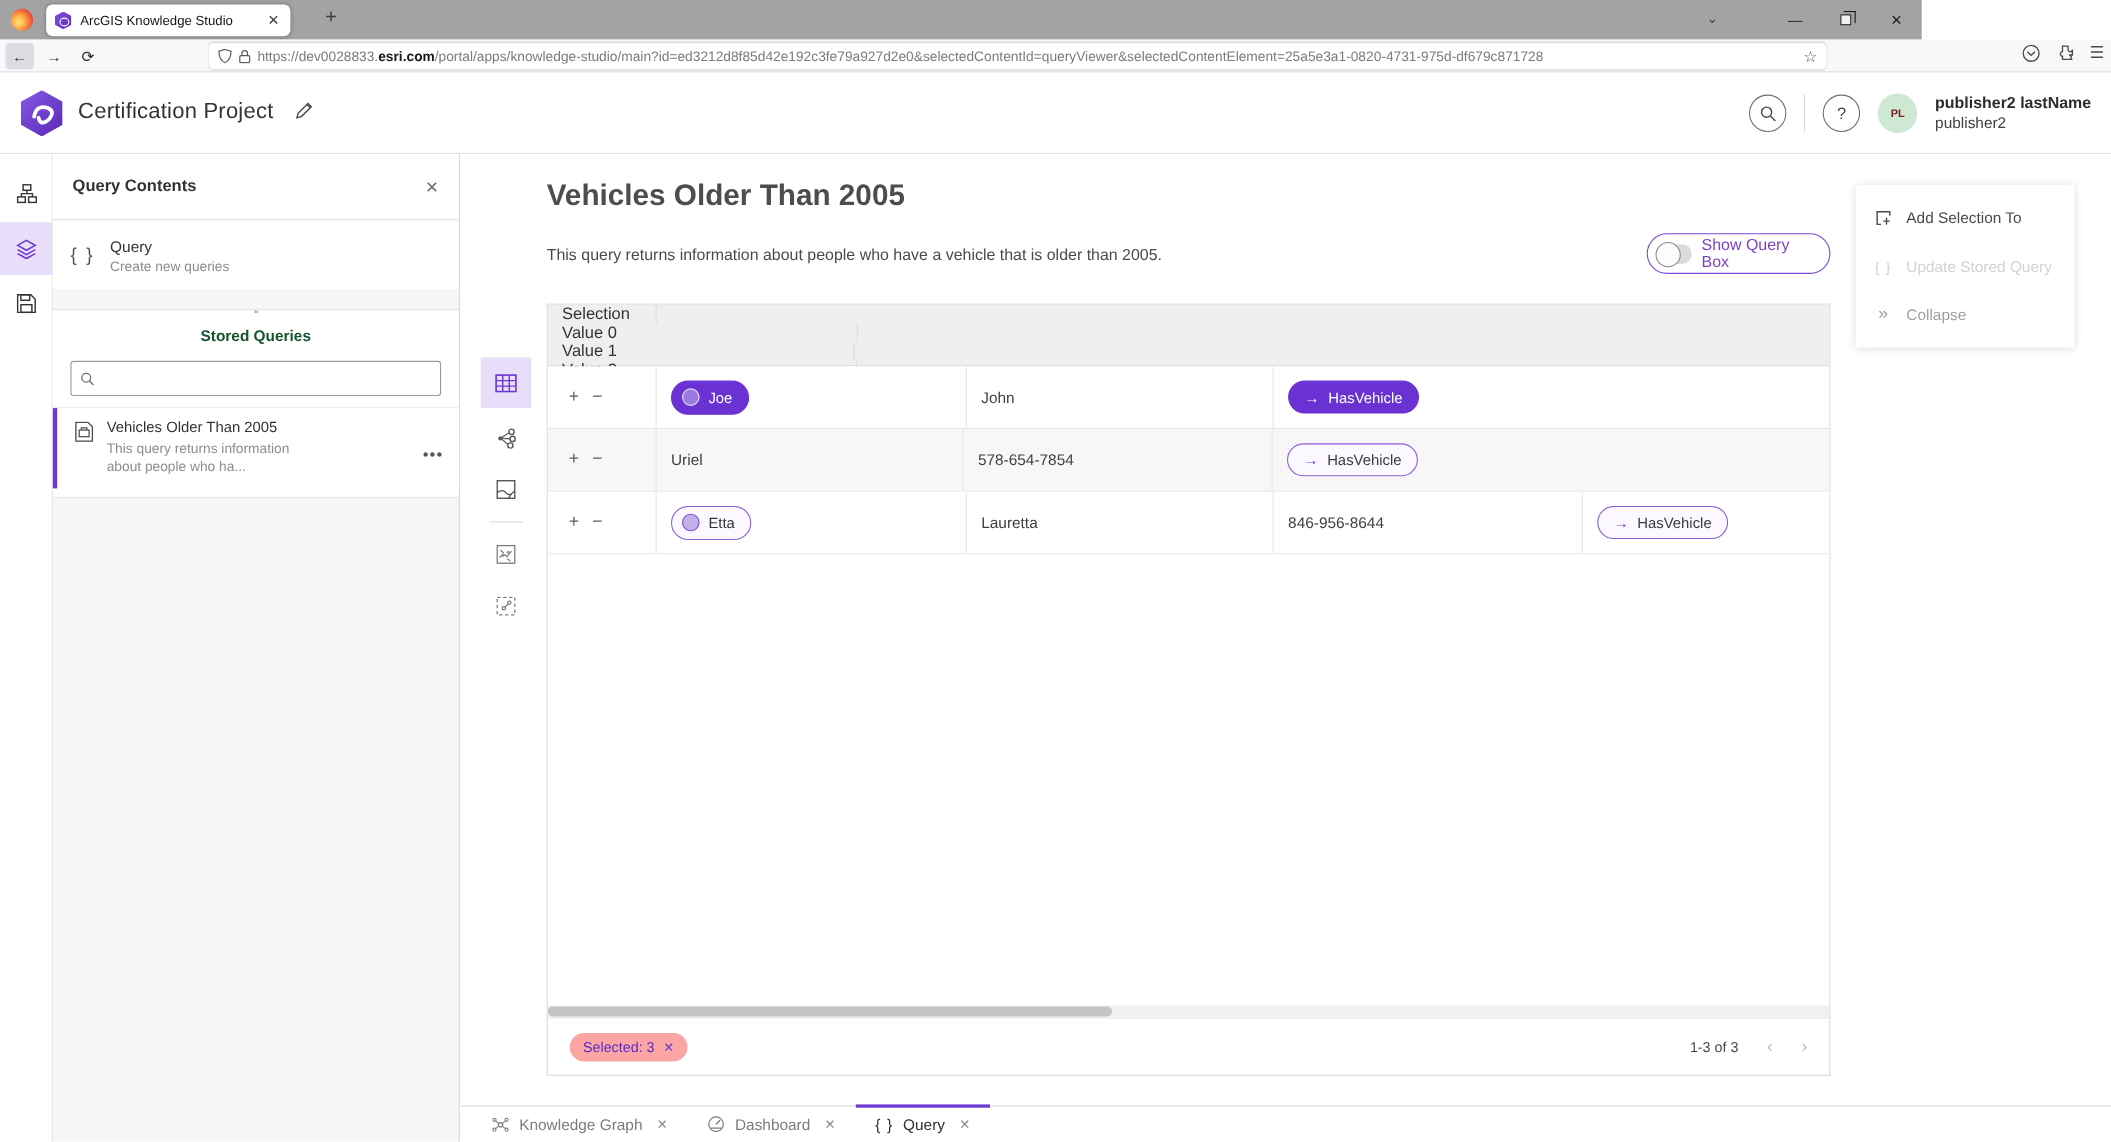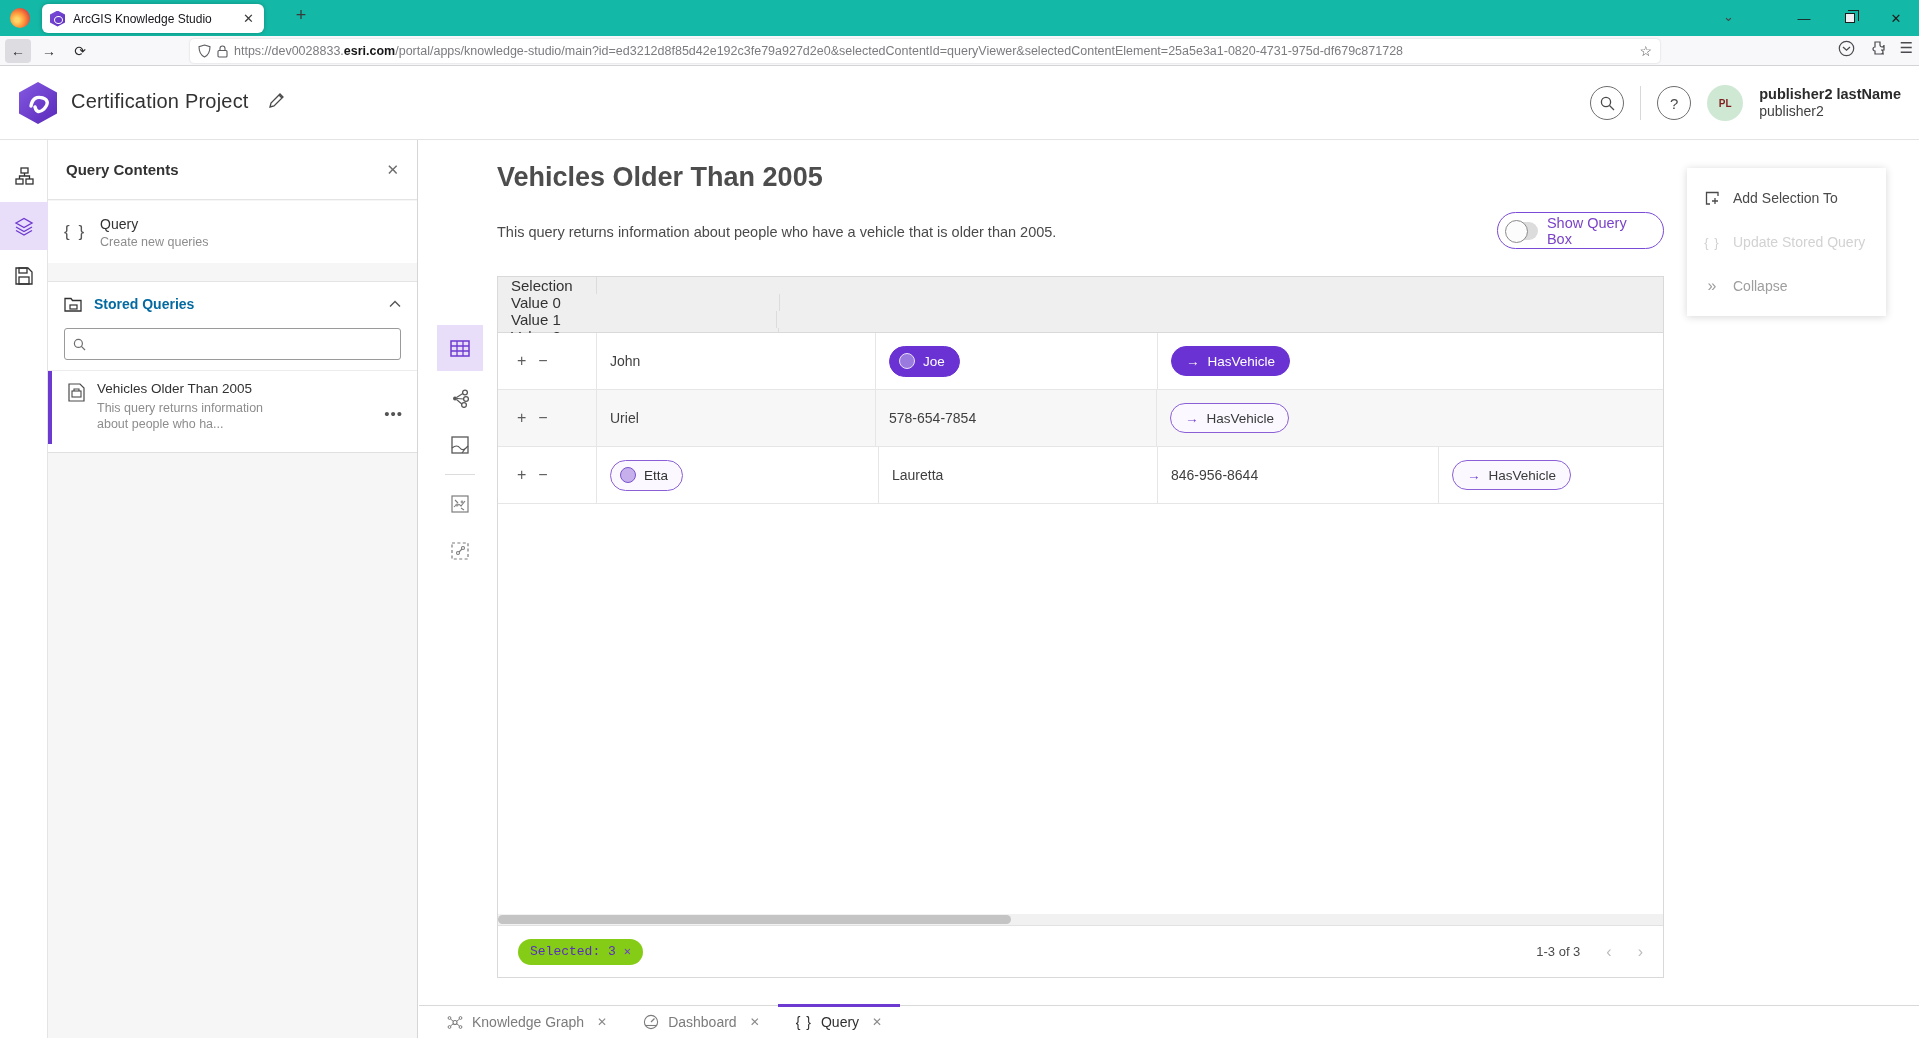--- a/index.html
+++ b/index.html
@@ -1,21 +1,21 @@
 <!DOCTYPE html>
 <html><head>
 <meta charset="utf-8">
 <style>
   * { margin:0; padding:0; box-sizing:border-box; }
   html,body { width:1919px; height:1038px; font-family:"Liberation Sans",sans-serif; background:#fff; overflow:hidden; }
   #screen { position:relative; width:1919px; height:1038px; background:#fff; }
   svg { display:block; }
 
   
-  .tabstrip { position:absolute; left:0; top:0; width:1919px; height:36px; background:#14b8a6; display:flex; align-items:center; }
+  .tabstrip { position:absolute; left:0; top:0; width:1747px; height:36px; background:#a3a3a3; display:flex; align-items:center; }
   .ff-icon { width:20px; height:20px; border-radius:50%; margin:0 12px 0 10px;
              background:radial-gradient(circle at 35% 60%, #ffd567 12%, #ff9a3c 40%, #e8523a 70%, #b5007f 100%); }
   .btab { position:absolute; left:42px; top:4px; width:222px; height:29px; background:#fff; border-radius:6px;
           box-shadow:0 0 4px rgba(0,0,0,.25); display:flex; align-items:center; padding:0 8px; gap:8px; }
   .btab .hexmini { width:15px; height:16px; background:linear-gradient(135deg,#7b4fd9,#5f2ec0);
           clip-path:polygon(50% 0%,100% 25%,100% 75%,50% 100%,0% 75%,0% 25%); position:relative; flex:0 0 auto;}
   .btab .hexmini:after { content:""; position:absolute; left:4px; top:5px; width:7px; height:6px; border:1.5px solid #fff; border-radius:50%; }
   .btab-title { font-size:12px; color:#15141a; flex:1; white-space:nowrap; overflow:hidden; }
   .btab-close { font-size:13px; color:#3a3a3a; padding:0 2px; cursor:default; }
   .newtab { position:absolute; left:288px; top:5px; font-size:18px; color:#3a3a3a; width:26px; text-align:center; }
@@ -61,21 +61,21 @@
   
   .sidebar { position:absolute; left:48px; top:140px; width:370px; height:898px; background:#f6f6f6; border-right:1px solid #d6d6d6; }
   .sb-header { position:absolute; left:0; top:0; width:100%; height:60px; background:#fff; border-bottom:1px solid #e4e4e4; display:flex; align-items:center; padding:0 18px; }
   .sb-header .t { font-size:15px; font-weight:700; color:#323232; flex:1; }
   .sb-close { color:#6e6e6e; font-size:15px; }
   .sb-query { position:absolute; left:0; top:61px; width:100%; height:62px; background:#fff; display:flex; align-items:center; padding:0 16px; gap:14px; }
   .curly { font-size:17px; color:#555; letter-spacing:2px; }
   .sbq-t1 { font-size:14px; color:#323232; }
   .sbq-t2 { font-size:12.5px; color:#8d8d8d; margin-top:3px; }
   .sb-stored { position:absolute; left:0; top:141px; width:100%; background:#fff; border-top:1px solid #e4e4e4; border-bottom:1px solid #e0e0e0; padding-bottom:8px; }
-  .sbs-head { height:44px; display:flex; align-items:center; padding:0 16px; gap:12px; color:#0369a1; }
+  .sbs-head { height:44px; display:flex; align-items:center; padding:0 16px; gap:12px; color:#14532d;flex-direction:column; }
   .sbs-head .t { font-size:14px; font-weight:700; flex:1; }
   .sb-search { margin:2px 16px 10px 16px; height:32px; border:1px solid #9a9a9a; border-radius:3px; background:#fff; display:flex; align-items:center; padding:0 8px; gap:6px; }
   .sb-search input { border:none; outline:none; flex:1; font-size:13px; font-family:inherit; color:#333; background:transparent; }
   .sb-item { position:relative; border-top:1px solid #ededed; padding:10px 14px 12px 20px; display:flex; gap:12px; background:#fff; }
   .sb-item:before { content:""; position:absolute; left:0; top:0; bottom:0; width:4px; background:#6d3ad1; }
   .sbi-title { font-size:13.5px; color:#323232; }
   .sbi-desc { font-size:12.5px; color:#8d8d8d; line-height:16px; margin-top:4px; width:196px; }
   .sbi-more { position:absolute; right:14px; top:34px; color:#555; font-size:15px; letter-spacing:1px; }
 
   
@@ -107,21 +107,21 @@
   .cir { width:16px; height:16px; border-radius:50%; }
   .ent-f .cir { background:#9b7ae0; border:1.5px solid #e8e0f8; }
   .ent-o .cir { background:#c5b0ec; border:1.5px solid #7a52cf; }
   .chip.rel-f { background:#6a32d2; color:#fff; border:1.5px solid #6a32d2; height:30px; padding:0 14px; }
   .chip.rel-o { background:#fbf9ff; color:#3a3a3a; border:1.5px solid #8b5fd6; height:30px; padding:0 14px; }
   .rel-f .arr { color:#fff; } .rel-o .arr { color:#6d3ad1; }
   .t-empty { flex:1; background:#fff; }
   .hscroll { height:11px; background:#f1f1f1; position:relative; }
   .hscroll .thumb { position:absolute; left:0; top:1px; width:513px; height:9px; background:#c4c4c4; border-radius:5px; }
   .cfooter { height:52px; border-top:1px solid #e2e2e2; display:flex; align-items:center; padding:0 20px; }
-  .sel-chip { background:#84cc16; color:#5a2dbf; font-size:13px; height:26px; border-radius:13px; display:flex; align-items:center; gap:8px; padding:0 12px;font-family:Liberation Mono, monospace; }
+  .sel-chip { background:#fca5a5; color:#5a2dbf; font-size:13px; height:26px; border-radius:13px; display:flex; align-items:center; gap:8px; padding:0 12px; }
   .sel-chip .x { color:#6d3ad1; font-size:12px; }
   .pag { margin-left:auto; display:flex; align-items:center; gap:26px; }
   .pag .range { font-size:13px; color:#4a4a4a; }
   .pag .ar { color:#bdbdbd; font-size:16px; }
 
   
   .ctxmenu { position:absolute; left:1687px; top:168px; width:199px; height:148px; background:#fff; box-shadow:0 1px 8px rgba(0,0,0,.16); padding:8px 0; }
   .cm-item { height:44px; display:flex; align-items:center; gap:12px; padding:0 16px; font-size:14px; }
   .cm-item .ic { width:18px; display:flex; justify-content:center; }
   .cm-enabled { color:#4a4a4a; }
@@ -347,27 +347,27 @@
         <div class="th c4">Value 3</div>
       </div>
 
       <div class="trow">
         <div class="td c0">
             <span class="selctl">
               <span>+</span>
               <span>−</span>
             </span>
           </div>
-        <div class="td c2">John</div>
         <div class="td c1">
             <span class="chip ent-f">
               <span class="cir"></span>
               <span>Joe</span>
             </span>
           </div>
+        <div class="td c2">John</div>
         <div class="td c4">
             <span class="chip rel-f">
               <span class="arr">→</span>
               <span>HasVehicle</span>
             </span>
           </div>
       </div>
 
       <div class="trow alt">
         <div class="td c0">

